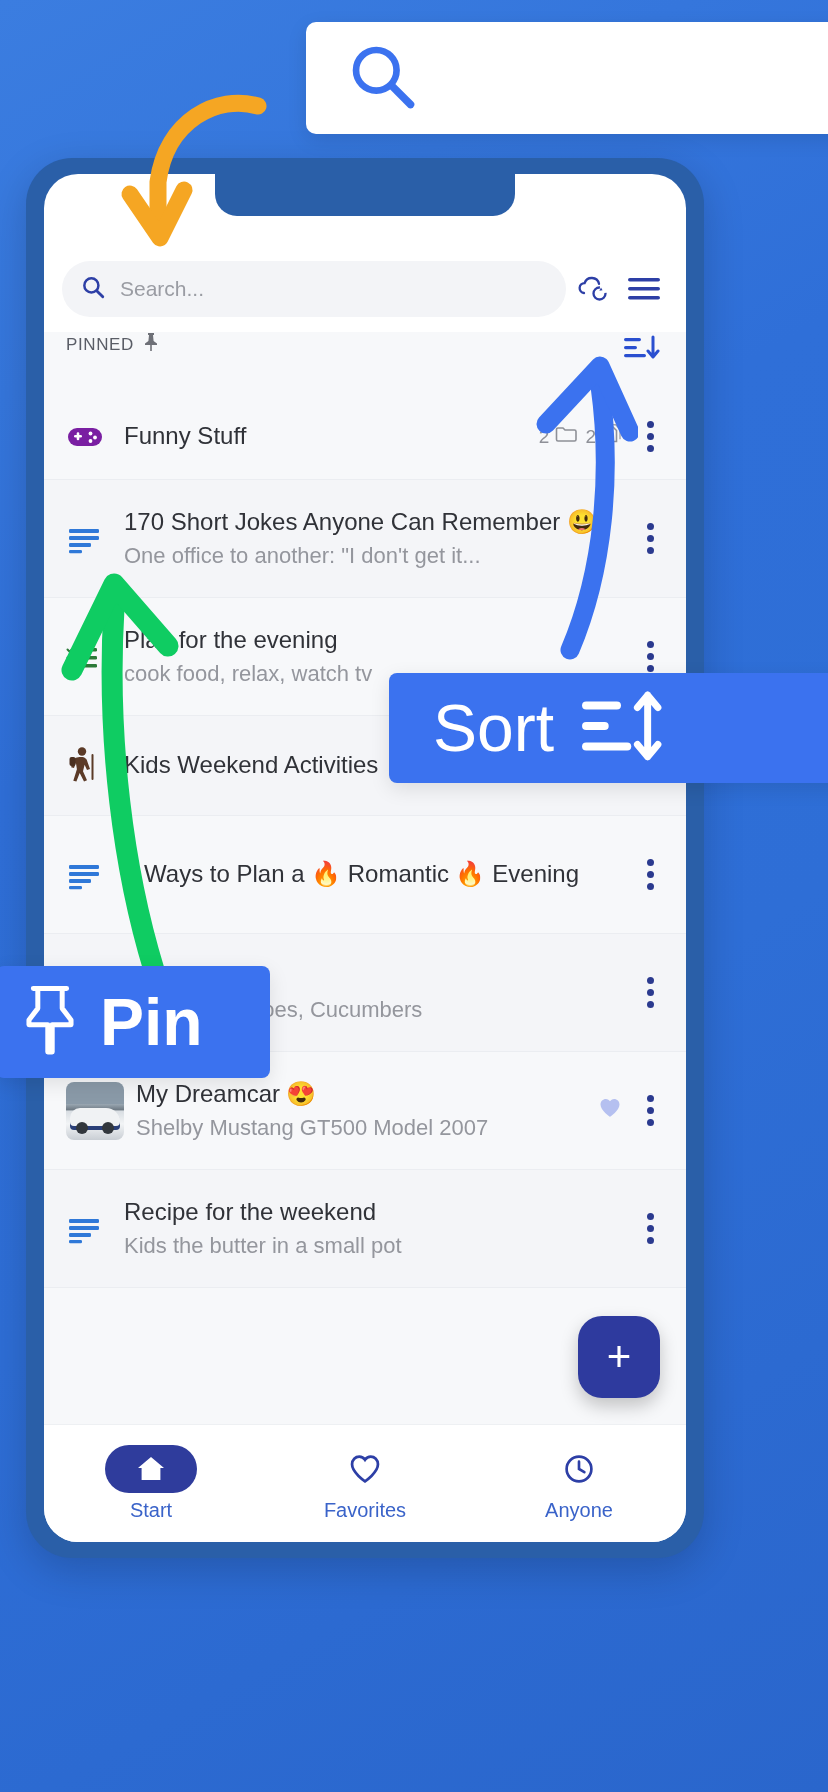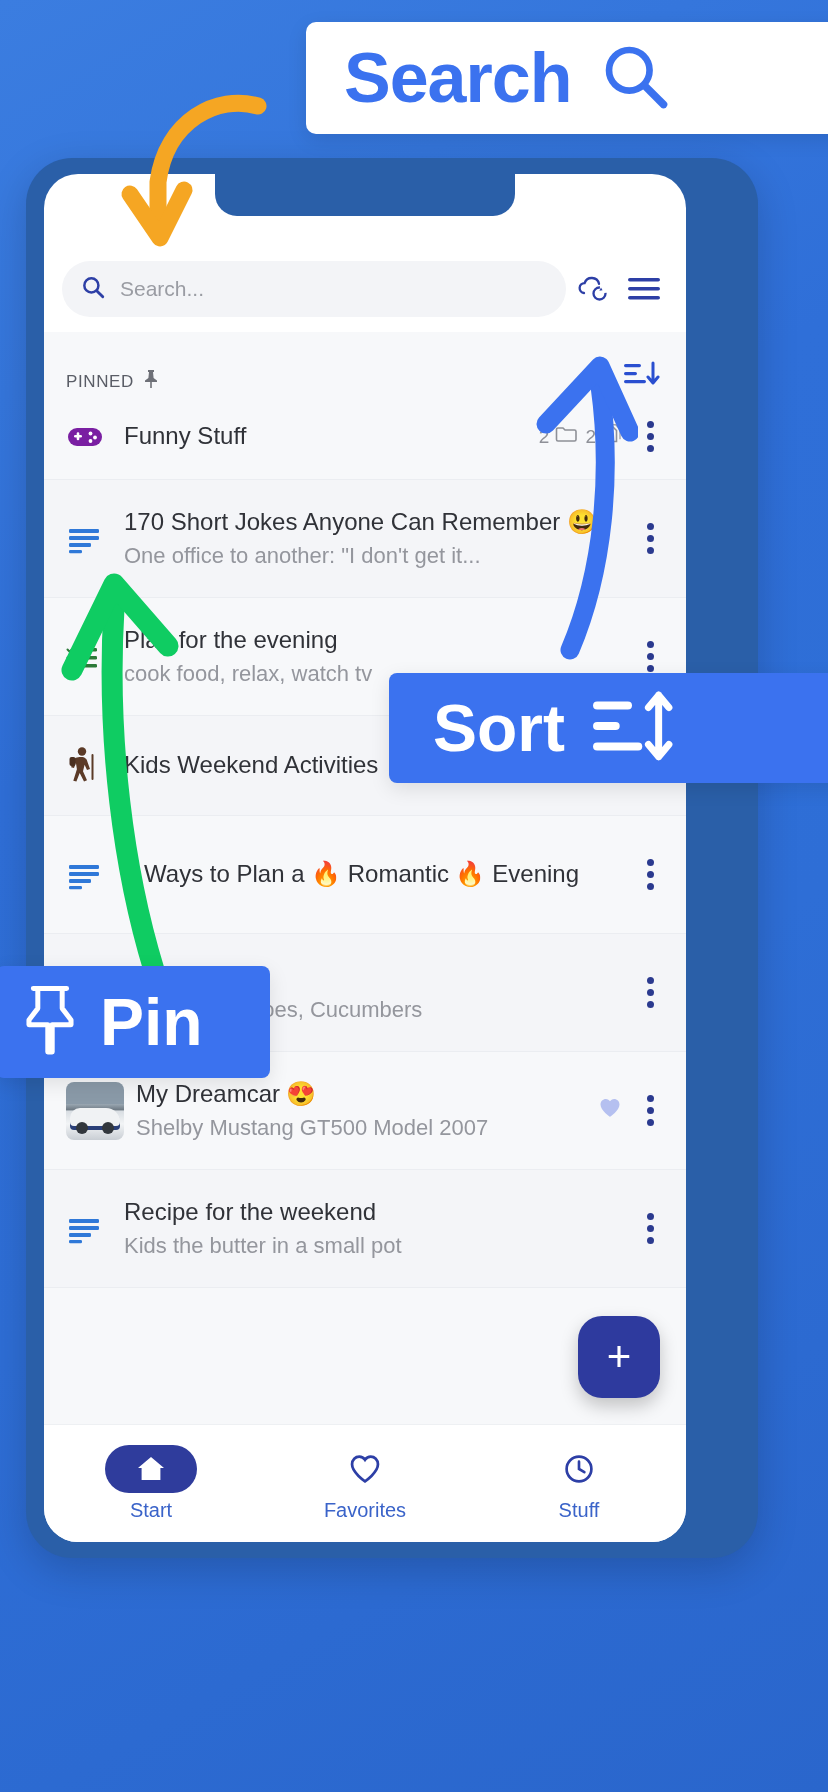--- a/index.html
+++ b/index.html
@@ -10,21 +10,21 @@
   }
   body {
     background: linear-gradient(150deg, #3b7de0 0%, #2f6fd8 35%, #2e6ed6 60%, #2a66cc 100%);
     position: relative;
   }
 
   
   .phone-frame {
     position: absolute;
     left: 26px; top: 158px;
-    width: 732px; height: 1400px;
+    width: 678px; height: 1400px;
     background: #2a5fa8;
     border-radius: 46px;
     box-shadow: 0 12px 40px rgba(0,0,0,0.18);
   }
   .phone-screen {
     position: absolute;
     left: 18px; top: 16px;
     width: 642px; height: 1368px;
     background: #ffffff;
     border-radius: 34px;
@@ -76,21 +76,21 @@
   
   .list-area {
     position: absolute;
     top: 158px; left: 0; right: 0; bottom: 118px;
     background: #f7f8fa;
     overflow: hidden;
   }
   .pinned-header {
     height: 62px;
     display: flex;
-    align-items: flex-end;
+    align-items: flex-start;
     justify-content: space-between;
     padding: 0 26px 0 22px;
   }
   .pinned-label {
     font-size: 17px;
     letter-spacing: 0.6px;
     color: #5a5d66;
     display: flex; align-items: center; gap: 8px;
   }
   .row {
@@ -221,21 +221,21 @@
     color: #3b72ef; font-size: 70px; font-weight: 700; letter-spacing: -1px;
   }
   .callout-sort {
     left: 389px; top: 673px;
     width: 470px; height: 110px;
     background: #3b72ef;
     border-radius: 8px;
     padding: 0 44px;
     gap: 26px;
   }
-  .callout-sort .txt { color:#fff; font-size: 66px; font-weight: 700; }
+  .callout-sort .txt { color:#fff; font-size: 66px; font-weight: 400; }
   .callout-pin {
     left: -4px; top: 966px;
     width: 274px; height: 112px;
     background: #3b72ef;
     border-radius: 8px;
     padding: 0 26px;
     gap: 22px;
   }
   .callout-pin .txt { color:#ffffff; font-size: 66px; font-weight: 700; }
 
@@ -522,21 +522,21 @@
         </div>
         <span class="nav-label">Favorites</span>
       </div>
       <div class="nav-item">
         <div class="nav-pill">
           <svg width="32" height="32" viewBox="0 0 24 24">
             <circle cx="12" cy="12" r="9.3" fill="none" stroke="#2d3fa6" stroke-width="2"></circle>
             <path d="M12 6.5V12l4 2.4" fill="none" stroke="#2d3fa6" stroke-width="2" stroke-linecap="round"></path>
           </svg>
         </div>
-        <span class="nav-label">Stuff</span>
+        <span class="nav-label">Anyone</span>
       </div>
     </div>
 
   </div>
 </div>
 
 <svg class="arrow-svg arrow-orange" width="190" height="180" viewBox="0 0 190 180">
   <path d="M150 20 C 110 8, 58 34, 50 96 L 50 128" stroke="#f5a623" stroke-width="17" fill="none" stroke-linecap="round"></path>
   <path d="M22 108 L 52 152 L 76 104" stroke="#f5a623" stroke-width="17" fill="none" stroke-linecap="round" stroke-linejoin="round"></path>
 </svg>
@@ -545,21 +545,20 @@
   <path d="M62 298 C 96 218, 104 120, 92 34" stroke="#3b72ef" stroke-width="19" fill="none" stroke-linecap="round"></path>
   <path d="M38 72 L 92 14 L 122 80" stroke="#3b72ef" stroke-width="19" fill="none" stroke-linecap="round" stroke-linejoin="round"></path>
 </svg>
 
 <svg class="arrow-svg arrow-green" width="160" height="420" viewBox="0 0 160 420">
   <path d="M96 410 C 66 312, 48 180, 56 48" stroke="#0fcc62" stroke-width="21" fill="none" stroke-linecap="round"></path>
   <path d="M14 110 L 56 24 L 110 86" stroke="#0fcc62" stroke-width="21" fill="none" stroke-linecap="round" stroke-linejoin="round"></path>
 </svg>
 
 <div class="callout callout-search">
-  <span class="txt">Search</span>
   <span>
     <svg width="76" height="76" viewBox="0 0 24 24" fill="none">
       <circle cx="10.2" cy="10.2" r="6.4" stroke="#3b72ef" stroke-width="2.1"></circle>
       <line x1="15.2" y1="15.2" x2="21" y2="21" stroke="#3b72ef" stroke-width="2.4" stroke-linecap="round"></line>
     </svg>
   </span>
 </div>
 
 <div class="callout callout-sort">
   <span class="txt">Sort</span>

